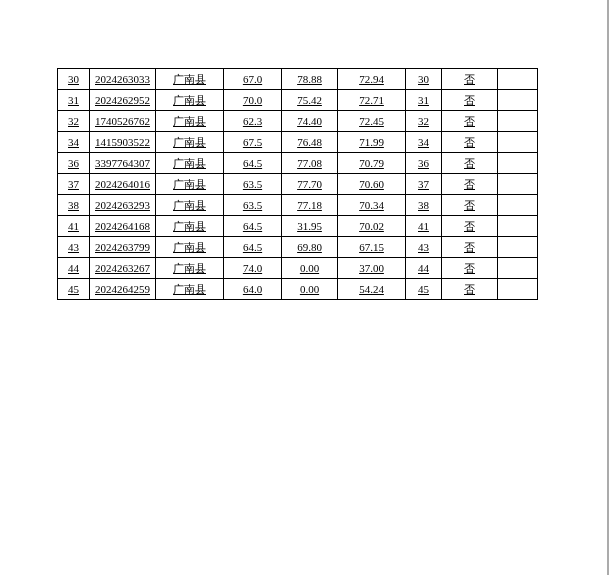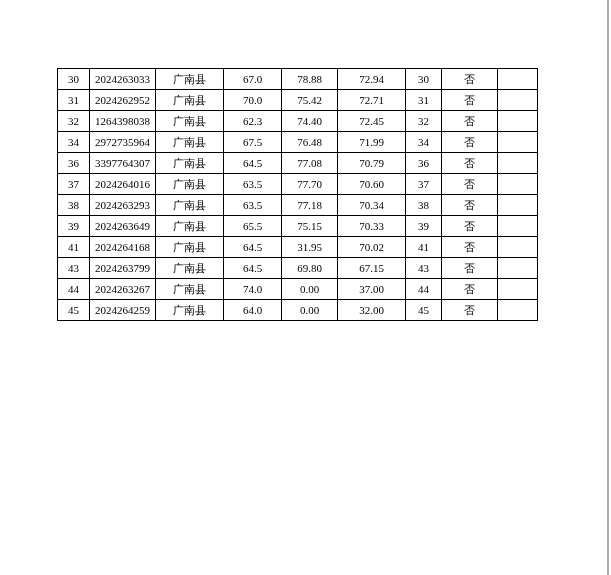--- a/index.html
+++ b/index.html
@@ -19,20 +19,21 @@
     height: 575px;
     background: #ababab;
   }
   table.data {
     position: absolute;
     left: 57px;
     top: 68px;
     width: 480px;
     border-collapse: collapse;
     table-layout: fixed;
+    text-decoration: underline;
   }
   table.data td {
     border: 1px solid #000000;
     height: 20px;
     padding: 0;
     text-align: center;
     vertical-align: middle;
     font-size: 11px;
     color: #000000;
     white-space: nowrap;
@@ -75,32 +76,32 @@
         <td>广南县</td>
         <td>70.0</td>
         <td>75.42</td>
         <td>72.71</td>
         <td>31</td>
         <td>否</td>
         <td></td>
       </tr>
       <tr>
         <td>32</td>
-        <td>1264398038</td>
+        <td>1740526762</td>
         <td>广南县</td>
         <td>62.3</td>
         <td>74.40</td>
         <td>72.45</td>
         <td>32</td>
         <td>否</td>
         <td></td>
       </tr>
       <tr>
         <td>34</td>
-        <td>2972735964</td>
+        <td>1415903522</td>
         <td>广南县</td>
         <td>67.5</td>
         <td>76.48</td>
         <td>71.99</td>
         <td>34</td>
         <td>否</td>
         <td></td>
       </tr>
       <tr>
         <td>36</td>
@@ -129,31 +130,20 @@
         <td>2024263293</td>
         <td>广南县</td>
         <td>63.5</td>
         <td>77.18</td>
         <td>70.34</td>
         <td>38</td>
         <td>否</td>
         <td></td>
       </tr>
       <tr>
-        <td>39</td>
-        <td>2024263649</td>
-        <td>广南县</td>
-        <td>65.5</td>
-        <td>75.15</td>
-        <td>70.33</td>
-        <td>39</td>
-        <td>否</td>
-        <td></td>
-      </tr>
-      <tr>
         <td>41</td>
         <td>2024264168</td>
         <td>广南县</td>
         <td>64.5</td>
         <td>31.95</td>
         <td>70.02</td>
         <td>41</td>
         <td>否</td>
         <td></td>
       </tr>
@@ -178,19 +168,19 @@
         <td>44</td>
         <td>否</td>
         <td></td>
       </tr>
       <tr>
         <td>45</td>
         <td>2024264259</td>
         <td>广南县</td>
         <td>64.0</td>
         <td>0.00</td>
-        <td>32.00</td>
+        <td>54.24</td>
         <td>45</td>
         <td>否</td>
         <td></td>
       </tr>
     </tbody>
 </table>
 
 </body></html>

